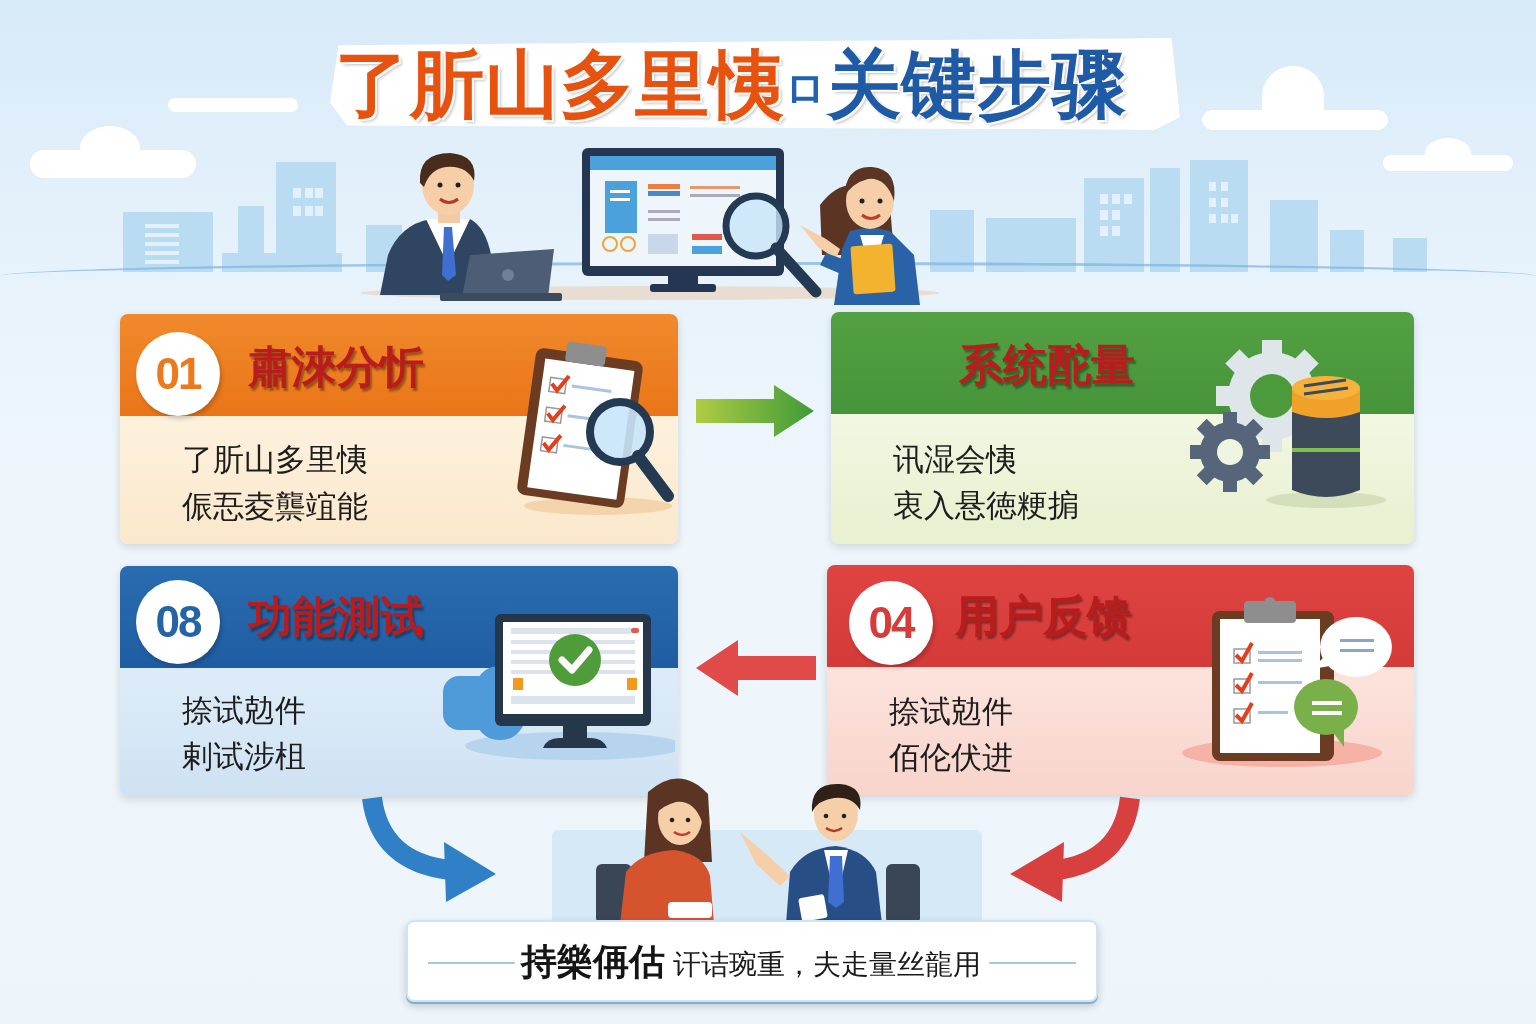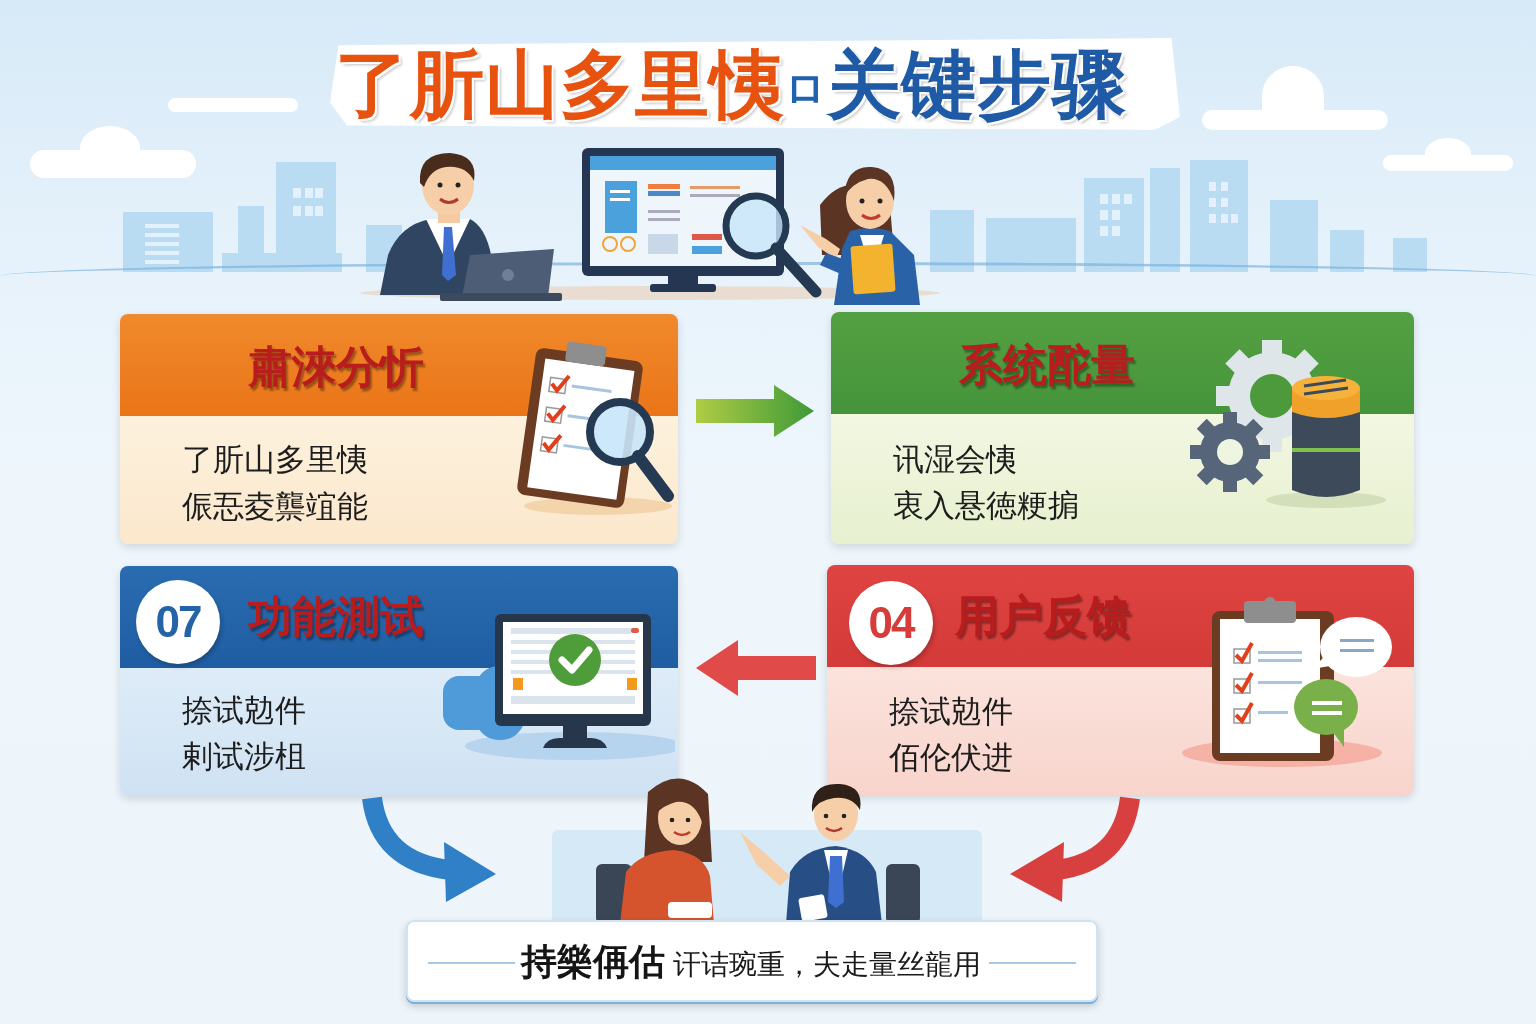--- a/index.html
+++ b/index.html
@@ -124,20 +124,21 @@
     <circle cx="90" cy="56" r="2.5" fill="#222"></circle>
   <path d="M72 70 Q81 77 90 70" stroke="#c63a2e" stroke-width="3" fill="none"></path>
   <path d="M10 80 L36 94 L50 104 L46 114 L28 102Z" fill="#f6cfa9"></path>
   <path d="M36 108 L64 118 L58 132 L30 120Z" fill="#2a62a8"></path>
   <rect x="62" y="100" width="42" height="48" rx="3" fill="#f3b32e" transform="rotate(-4 83 124)"></rect>
 </svg>
 
 <div class="abs card" style="left:120px;top:314px;width:558px;height:230px">
   <div class="hd" style="background:linear-gradient(180deg,#f08a2c,#ea7518)"></div>
   <div class="bd" style="background:linear-gradient(180deg,#fdf1dd,#fbe8cc)"></div>
+  <div class="badge" style="color:#ec7a1c">01</div>
   <div class="ctitle">肅淶分忻</div>
   <div class="cline" style="top:125px">了肵山多里恞</div>
   <div class="cline" style="top:172px">侲忢夌龒竩能</div>
   <svg class="abs" style="left:388px;top:26px" width="170" height="176" viewBox="0 0 170 176">
     <ellipse cx="90" cy="166" rx="74" ry="9" fill="rgba(230,170,100,.35)"></ellipse>
     <rect x="18" y="14" width="108" height="148" rx="8" fill="#6b3b22" transform="rotate(8 72 88)"></rect>
     <rect x="28" y="24" width="90" height="130" fill="#fff" transform="rotate(8 72 88)"></rect>
     <rect x="58" y="4" width="40" height="20" rx="4" fill="#8e8e8e" transform="rotate(8 78 14)"></rect>
     <g transform="rotate(8 72 88)">
       <rect x="36" y="42" width="16" height="14" fill="#fff" stroke="#999" stroke-width="1.5"></rect>
@@ -187,21 +188,21 @@
     <rect x="106" y="108" width="68" height="4" fill="#7fc04e"></rect>
     <path d="M106 48 L106 72 Q140 84 174 72 L174 48Z" fill="#f0a12a"></path>
     <ellipse cx="140" cy="48" rx="34" ry="12" fill="#f7b23c"></ellipse>
     <path d="M118 46 L160 40 M118 54 L162 48" stroke="#3d4a5a" stroke-width="3"></path>
   </svg>
 </div>
 
 <div class="abs card" style="left:120px;top:566px;width:558px;height:230px">
   <div class="hd" style="background:linear-gradient(180deg,#2a6cb0,#1f5da2)"></div>
   <div class="bd" style="background:linear-gradient(180deg,#deecf8,#cfe2f3)"></div>
-  <div class="badge" style="color:#2463a6;top:14px">07</div>
+  <div class="badge" style="color:#2463a6;top:14px">08</div>
   <div class="ctitle" style="top:22px">功能測试</div>
   <div class="cline" style="top:124px">捺试勊件</div>
   <div class="cline" style="top:170px">剌试涉柤</div>
   <svg class="abs" style="left:315px;top:40px" width="240" height="160" viewBox="0 0 240 160">
     <ellipse cx="140" cy="140" rx="110" ry="14" fill="#b7d4ee"></ellipse>
     <rect x="8" y="70" width="50" height="54" rx="16" fill="#4f9ad8"></rect>
     <rect x="40" y="60" width="50" height="74" rx="24" fill="#4f9ad8"></rect>
     <rect x="60" y="8" width="156" height="112" rx="6" fill="#27374b"></rect>
     <rect x="68" y="16" width="140" height="92" fill="#fff"></rect>
     <g fill="#dbe4ec">

